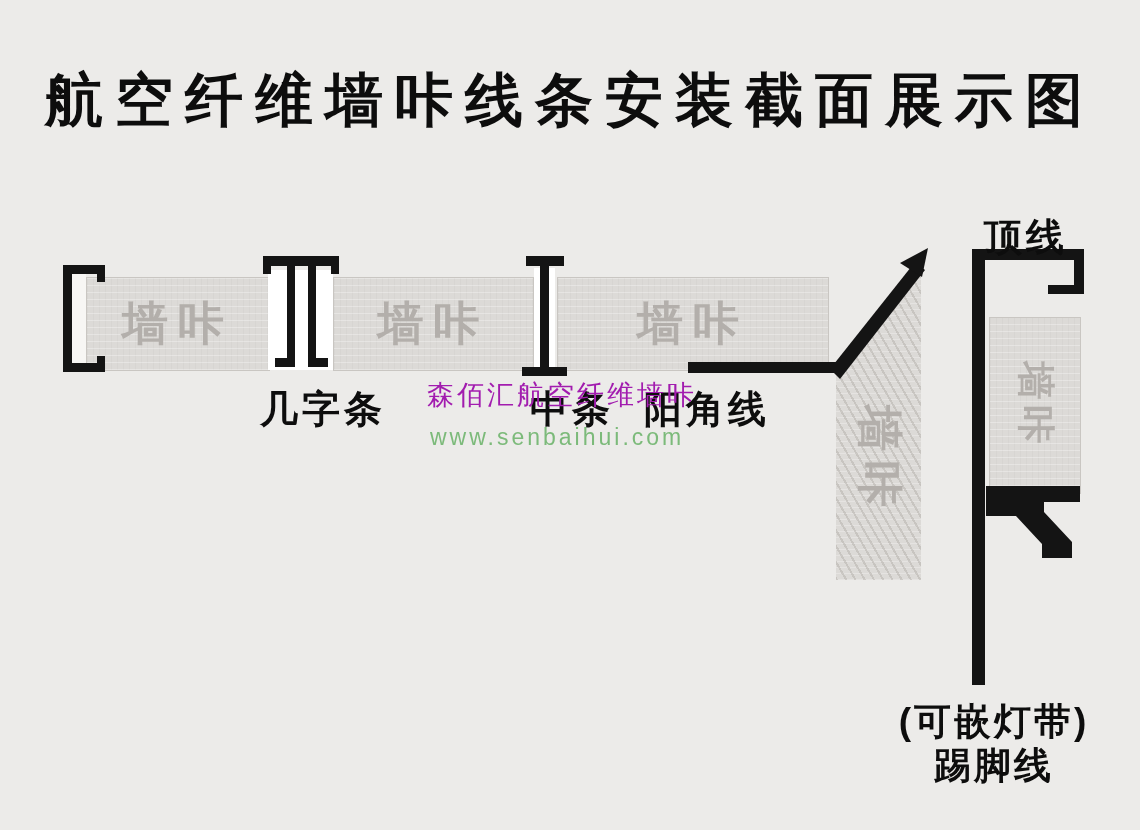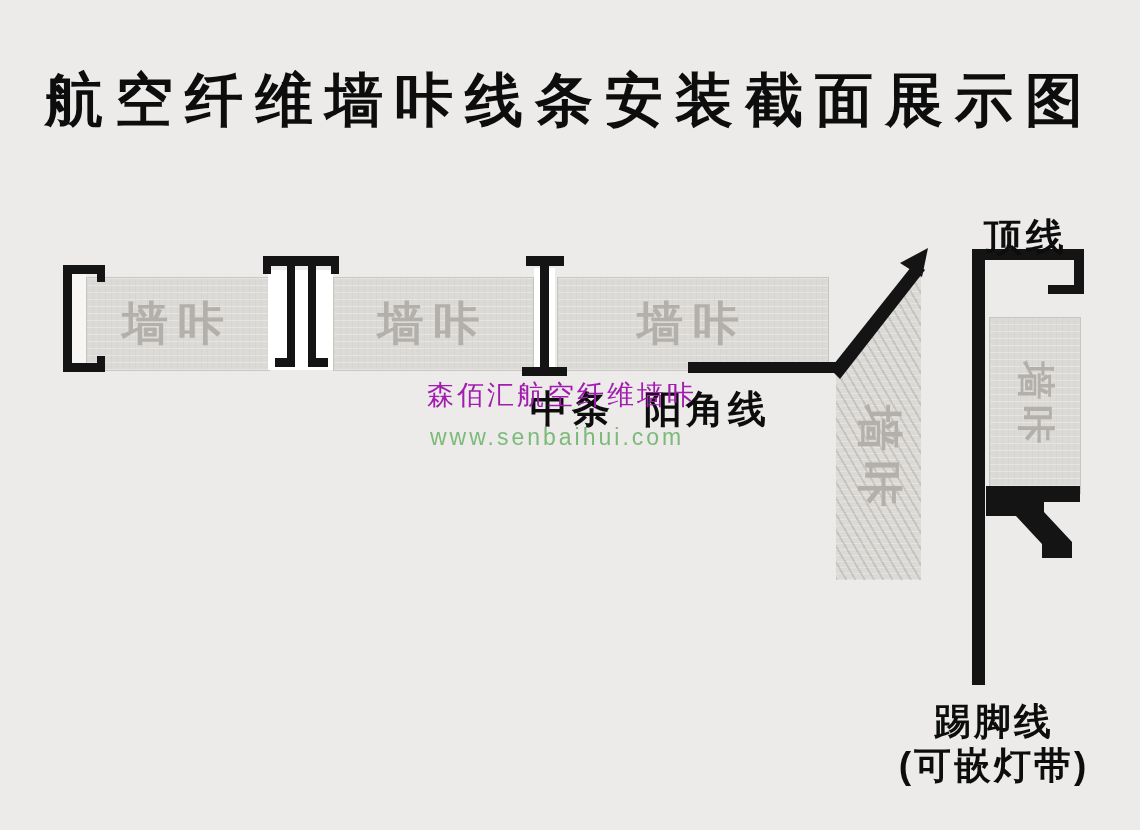--- a/index.html
+++ b/index.html
@@ -139,25 +139,26 @@
       <rect x="974" y="249" width="110" height="11"></rect>
       <rect x="1074" y="249" width="10" height="45"></rect>
       <rect x="1048" y="285" width="36" height="9"></rect>
     </g>
 
     <rect x="972" y="249" width="13" height="436" fill="#141414"></rect>
 
     <path d="M986,486 h94 v16 h-36 v10 l28,30 v16 h-30 v-14 l-26,-28 h-30 z" fill="#141414"></path>
   </svg>
 
+  <div class="label lbl-ji">几字条</div>
   <div class="label lbl-middle">中条</div>
   <div class="label lbl-corner">阳角线</div>
   <div class="label lbl-top">顶线</div>
 
   <div class="skirting-labels">
+    <div>(可嵌灯带)</div>
     <div>踢脚线</div>
-    <div>(可嵌灯带)</div>
   </div>
 
   <div class="watermark1">森佰汇航空纤维墙咔</div>
   <div class="watermark2">www.senbaihui.com</div>
 
 </div>
 
 </body></html>

